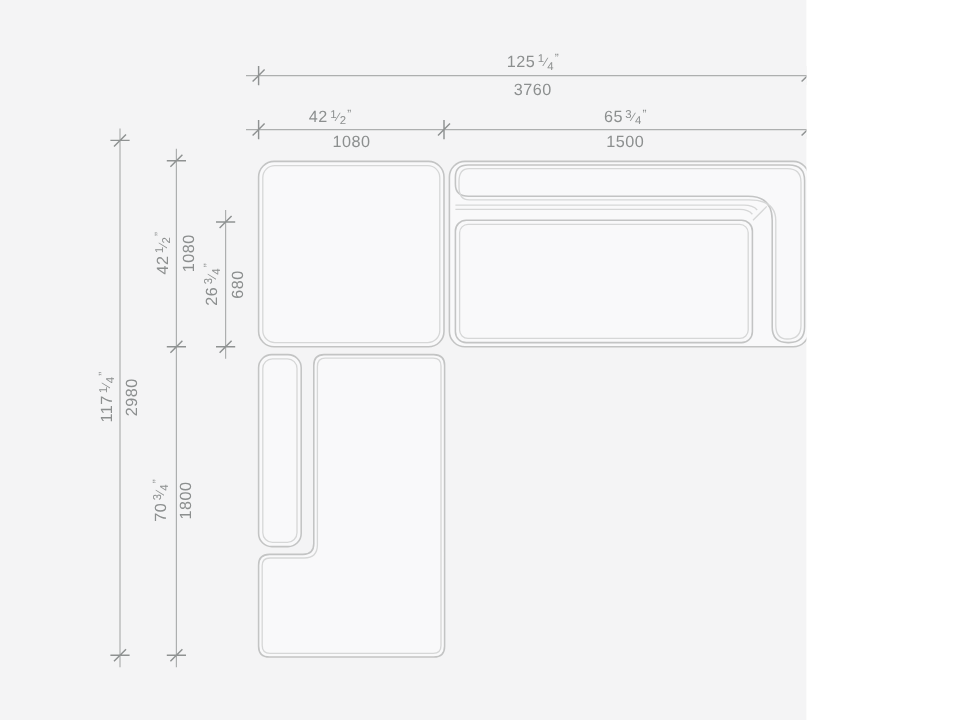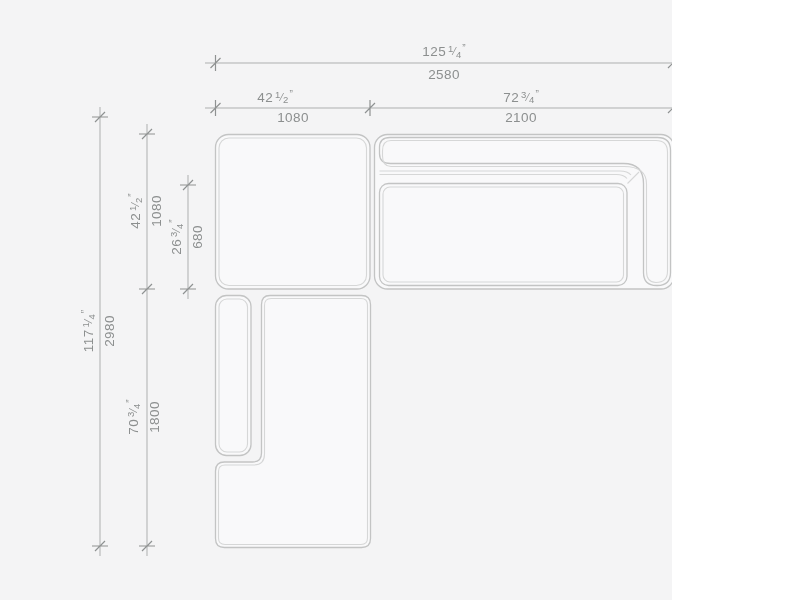--- a/index.html
+++ b/index.html
@@ -83,35 +83,35 @@
                Q264.5,465 264.5,454 V305.5 Q264.5,298.5 271,298.5 Z"></path>
       <rect class="outline filled" x="215.5" y="295.5" width="35.5" height="160" rx="11"></rect>
       <rect class="inner" x="219" y="299" width="28.5" height="153" rx="8"></rect>
     </g>
   </svg>
 
   <div class="dim-label h" style="left:444px;top:52px">
     <span>125</span><span class="frac"><span class="n">1</span><span class="sl">⁄</span><span class="d">4</span></span><span class="unit">”</span>
   </div>
   <div class="dim-label h" style="left:444px;top:74.5px">
-    <span>2580</span>
+    <span>3760</span>
   </div>
 
   <div class="dim-label h" style="left:275px;top:97.5px">
     <span>42</span><span class="frac"><span class="n">1</span><span class="sl">⁄</span><span class="d">2</span></span><span class="unit">”</span>
   </div>
   <div class="dim-label h" style="left:293px;top:117.5px">
     <span>1080</span>
   </div>
 
   <div class="dim-label h" style="left:521px;top:97.5px">
-    <span>72</span><span class="frac"><span class="n">3</span><span class="sl">⁄</span><span class="d">4</span></span><span class="unit">”</span>
+    <span>65</span><span class="frac"><span class="n">3</span><span class="sl">⁄</span><span class="d">4</span></span><span class="unit">”</span>
   </div>
   <div class="dim-label h" style="left:521px;top:117.5px">
-    <span>2100</span>
+    <span>1500</span>
   </div>
 
   <div class="dim-label v" style="left:89px;top:331px">
     <span>117</span><span class="frac"><span class="n">1</span><span class="sl">⁄</span><span class="d">4</span></span><span class="unit">”</span>
   </div>
   <div class="dim-label v" style="left:110px;top:331px">
     <span>2980</span>
   </div>
 
   <div class="dim-label v" style="left:136px;top:211px">

